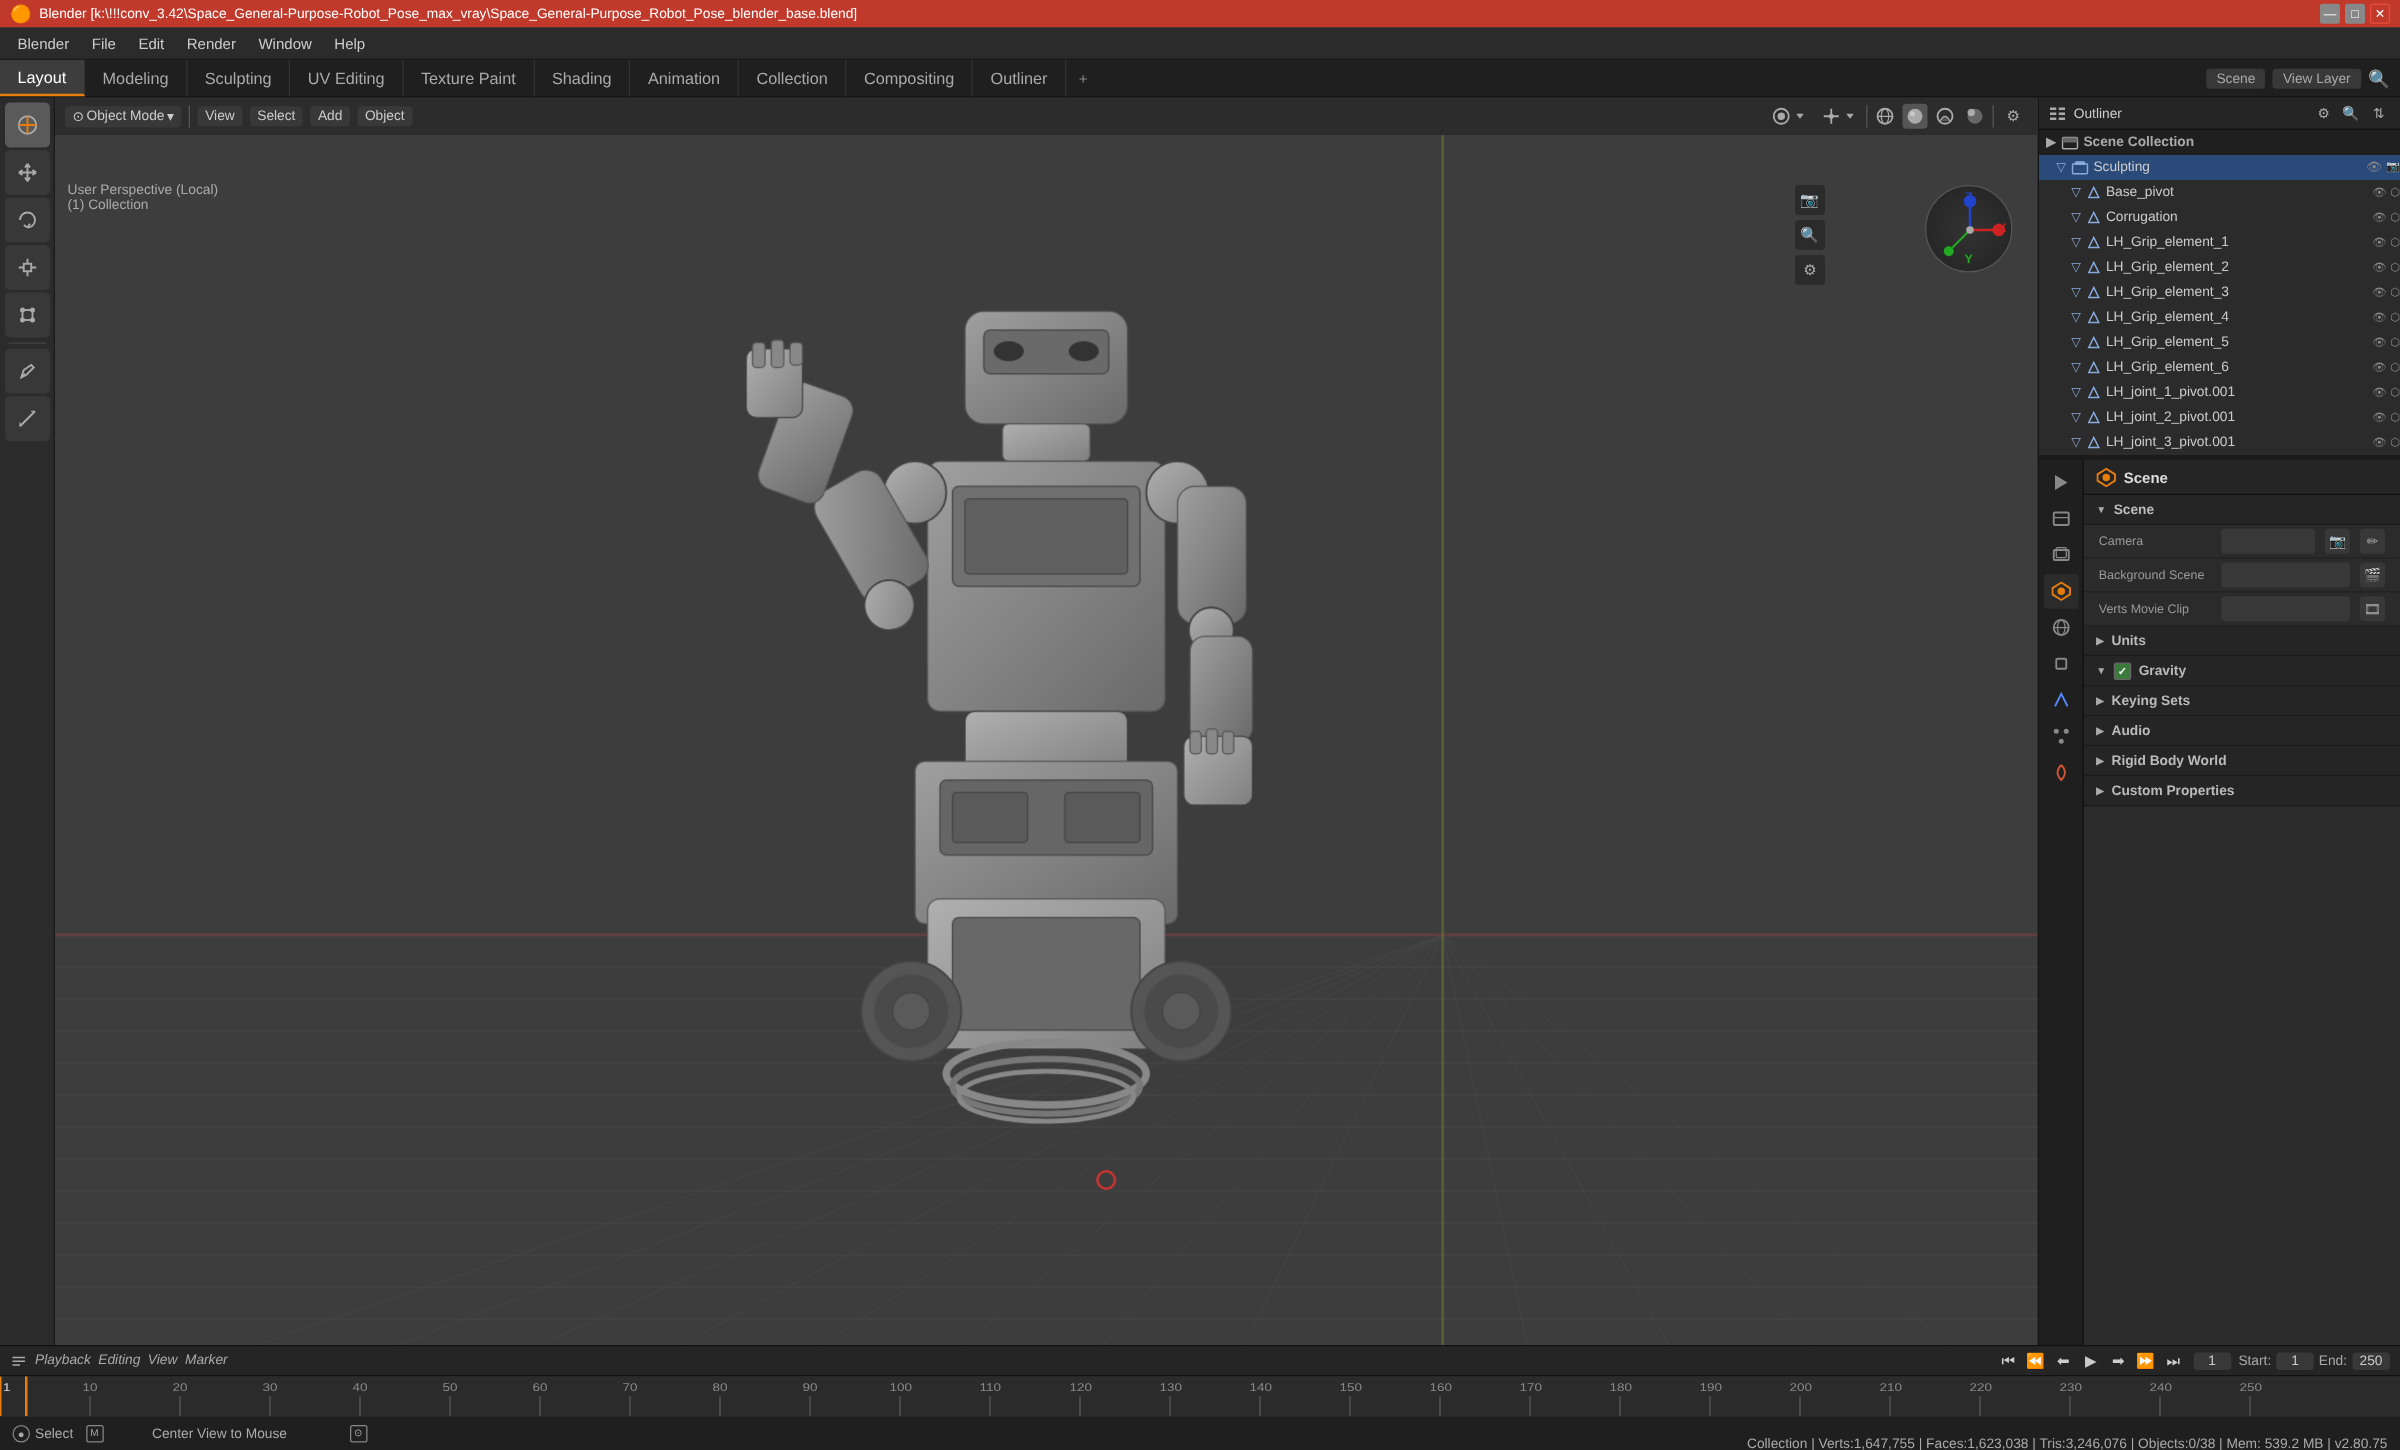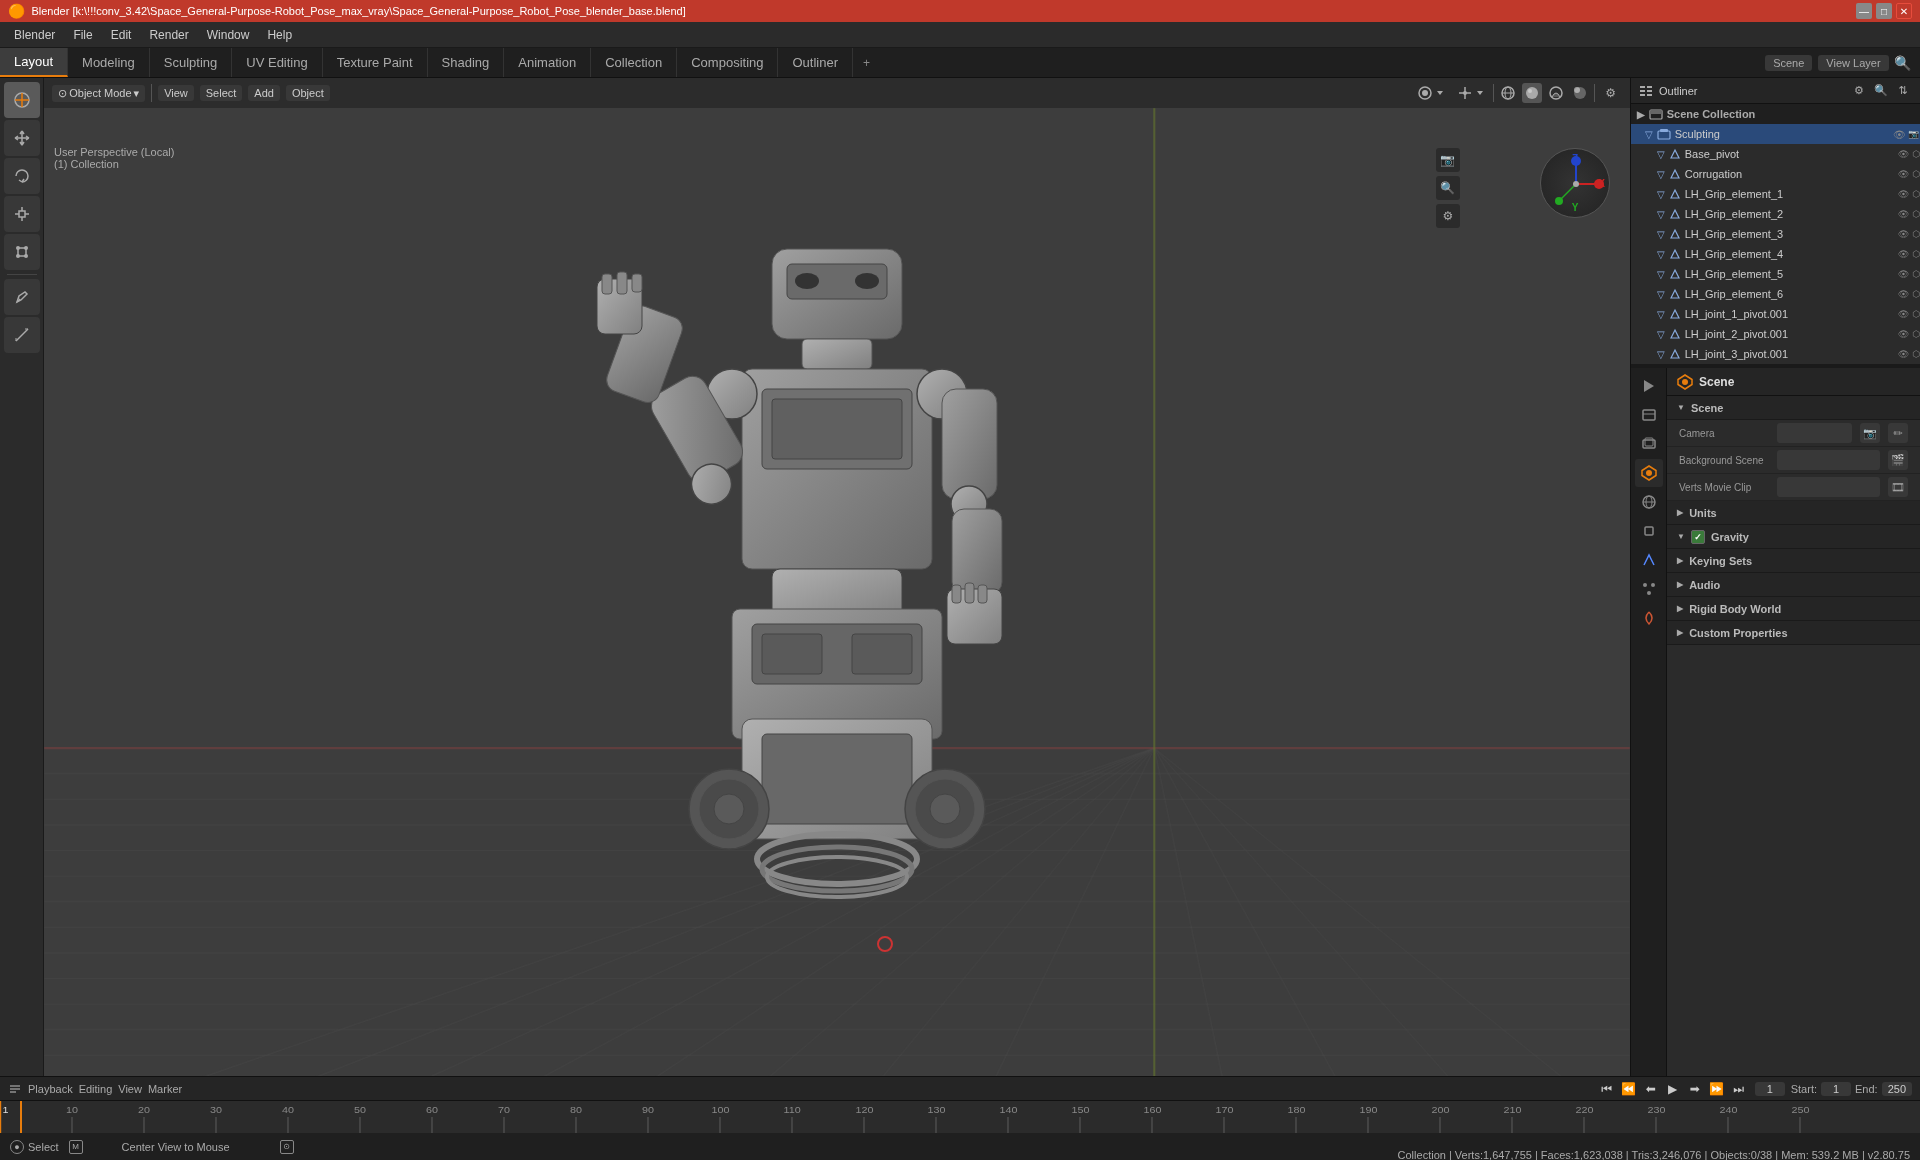--- a/index.html
+++ b/index.html
@@ -1100,21 +1100,21 @@
           </div>
         </div>
       </div>
     </div>
   </div>
 
   <div id="timeline-area" style="height:56px;background:#1f1f1f;border-top:1px solid #111;flex-shrink:0;">
 
     <div id="timeline-header">
 
-      <div style="display:flex;align-items:center;gap:6px;">
+      <div style="display:flex;align-items:flex-start;gap:6px;font-style:italic;">
         <svg width="14" height="14" viewBox="0 0 14 14">
             <line x1="2" y1="4" x2="12" y2="4" stroke="#aaa" stroke-width="1.2"></line>
             <line x1="2" y1="7" x2="12" y2="7" stroke="#aaa" stroke-width="1.2"></line>
             <line x1="2" y1="10" x2="8" y2="10" stroke="#aaa" stroke-width="1.2"></line>
           </svg>
         <span style="cursor:pointer;font-size:11px;color:#aaa;">Playback</span>
         <span style="cursor:pointer;font-size:11px;color:#aaa;">Editing</span>
         <span style="cursor:pointer;font-size:11px;color:#aaa;">View</span>
         <span style="cursor:pointer;font-size:11px;color:#aaa;">Marker</span>
       </div>

